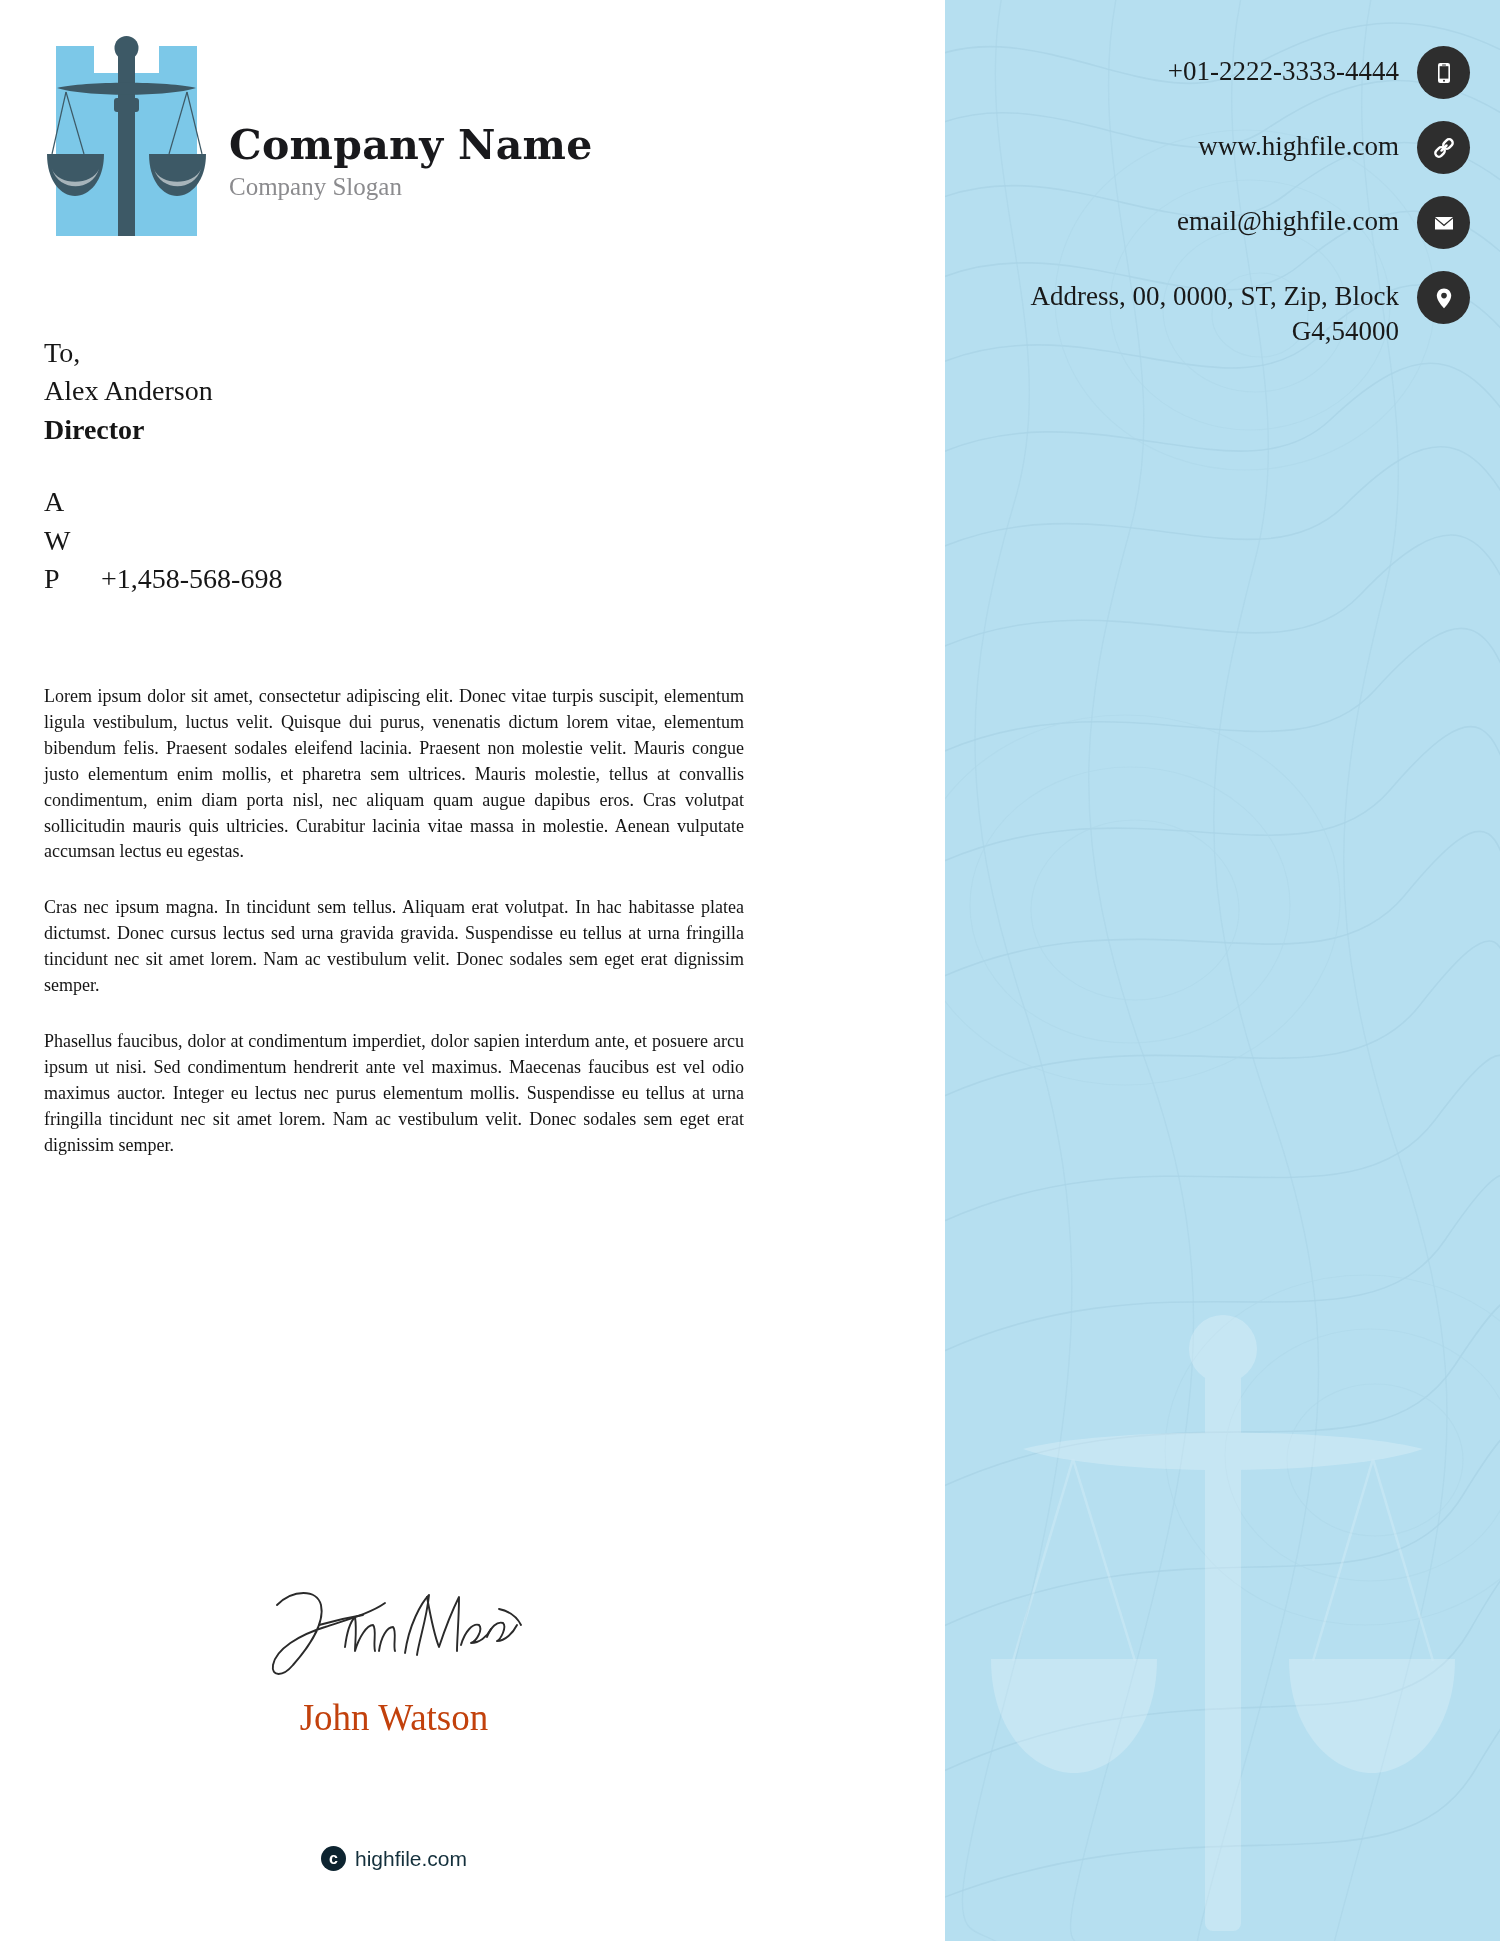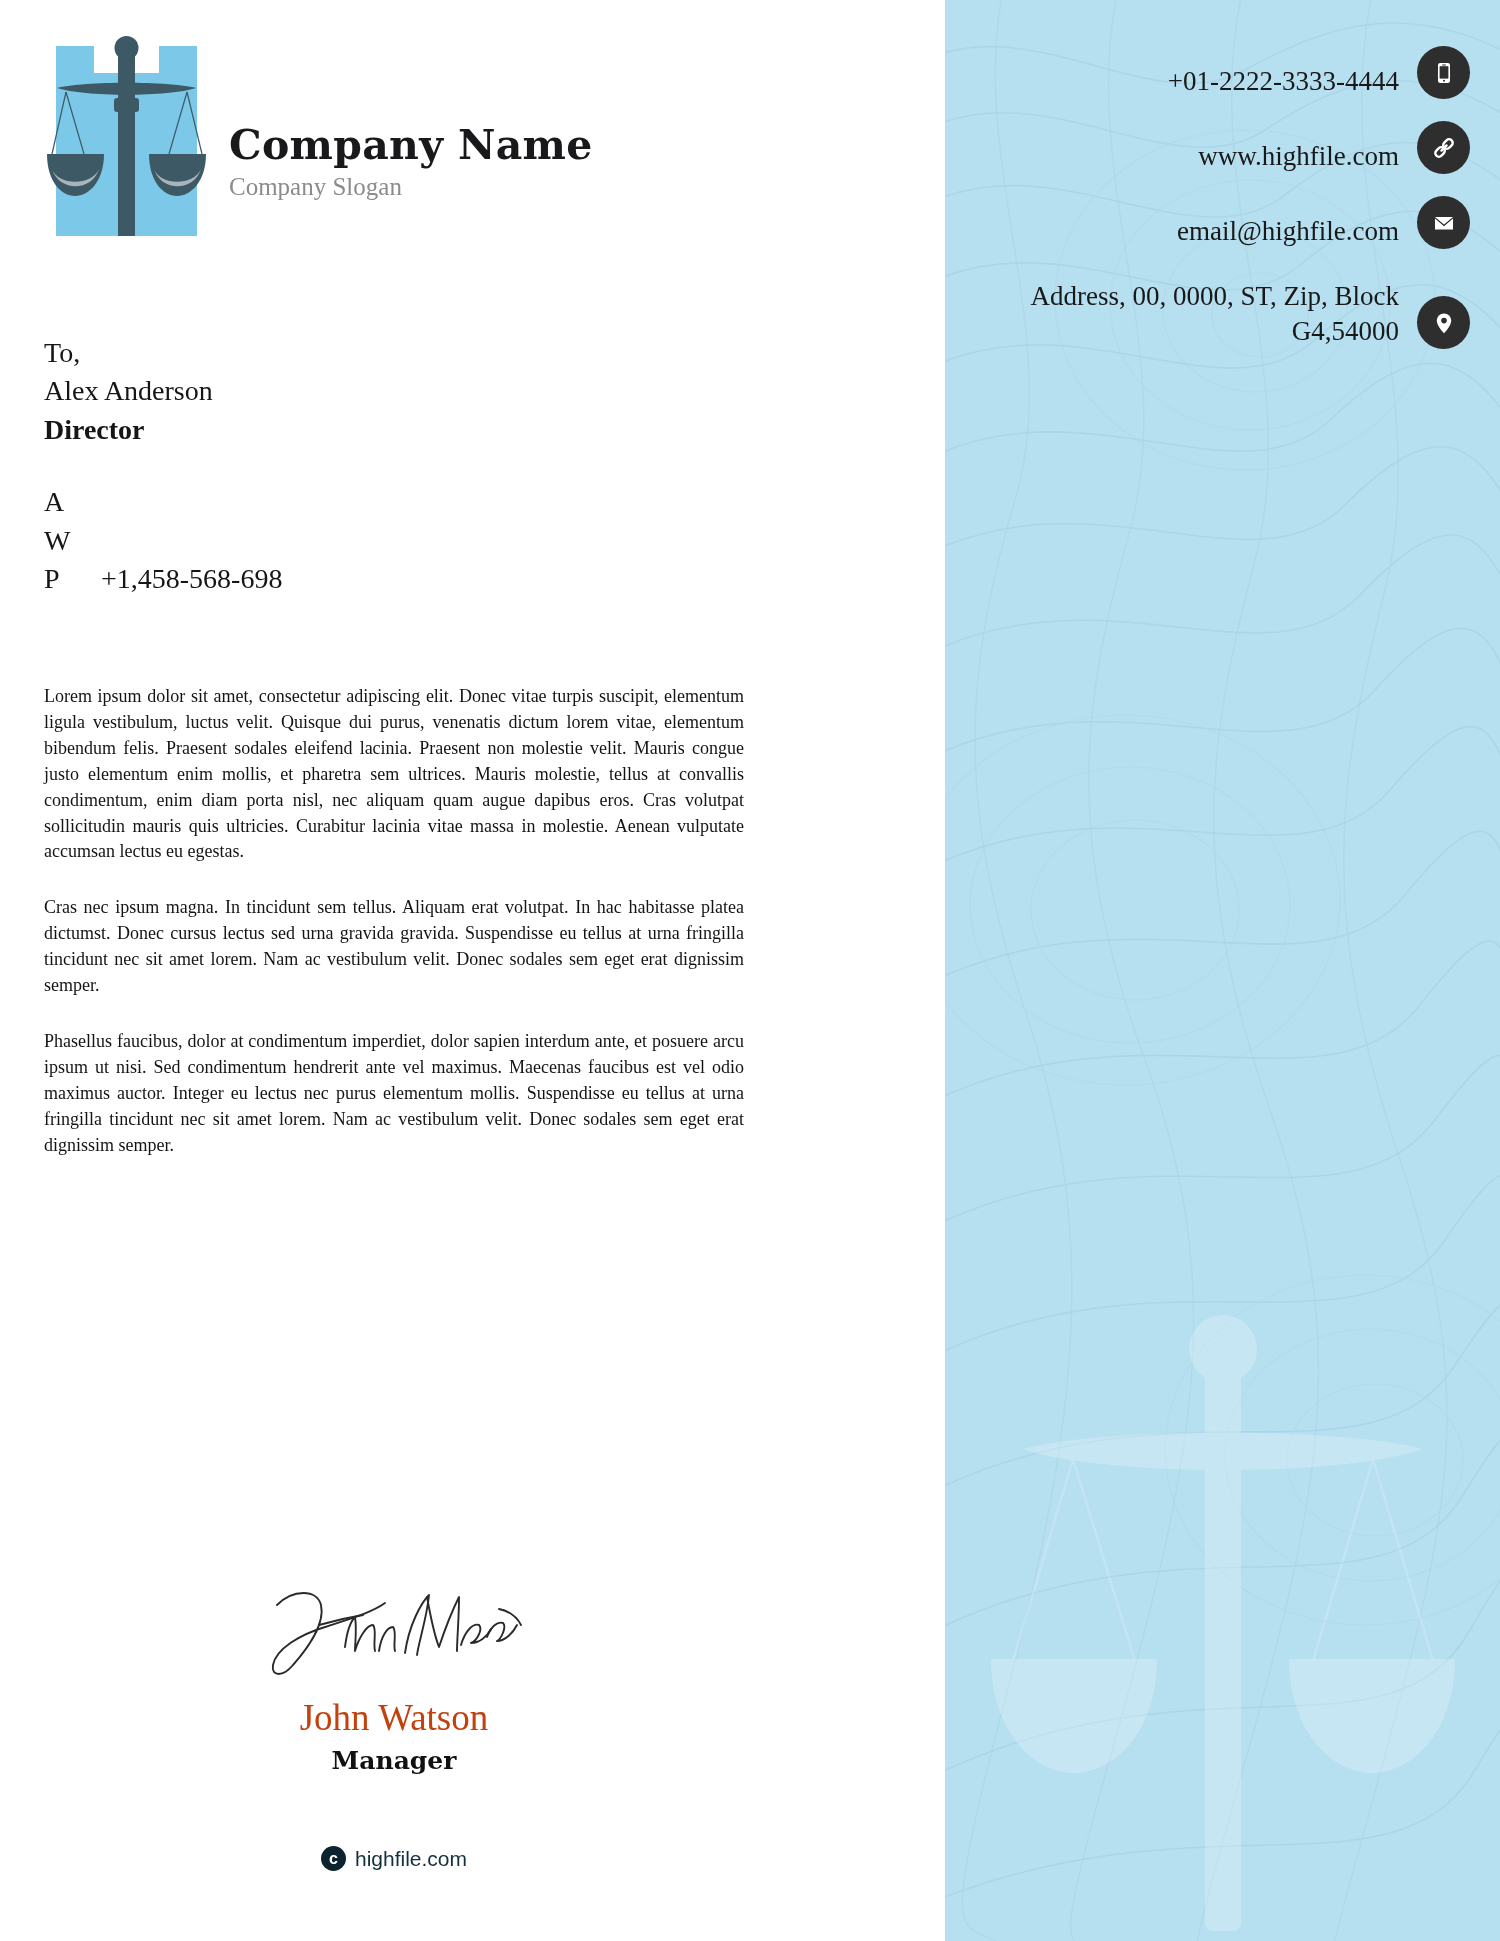--- a/index.html
+++ b/index.html
@@ -91,21 +91,21 @@
 
   
   .contact-block {
     position: absolute;
     right: 30px;
     top: 46px;
     width: 520px;
   }
   .contact-row {
     display: flex;
-    align-items: flex-end;
+    align-items: flex-start;
     justify-content: flex-end;
     gap: 18px;
     margin-bottom: 22px;
   }
   .contact-text {
     font-family: "Liberation Serif", "DejaVu Serif", serif;
     font-size: 27px;
     color: #191919;
     text-align: right;
     line-height: 1.3;
@@ -363,21 +363,20 @@
           <path d="M86 62 C 88 46, 92 36, 96 32 C 98 44, 96 58, 96 66 C 100 52, 108 40, 114 40 C 118 44, 114 58, 116 66"></path>
           <path d="M120 66 C 122 52, 128 42, 134 42 C 138 46, 134 60, 136 66"></path>
           <path d="M146 68 C 150 40, 162 18, 170 10 C 168 32, 160 56, 158 70"></path>
           <path d="M168 12 C 172 34, 176 52, 180 62 C 186 44, 194 24, 200 12 C 200 34, 198 54, 198 66"></path>
           <path d="M202 60 C 206 46, 214 38, 220 40 C 224 44, 218 56, 212 58 C 220 58, 228 52, 232 44"></path>
           <path d="M228 52 C 232 42, 238 36, 244 38 C 248 42, 242 54, 238 56 C 246 56, 254 48, 258 40"></path>
           <path d="M240 24 C 250 26, 258 32, 262 40"></path>
         </g>
       </svg>
       <div class="signoff-name">John Watson</div>
-      <div class="signoff-role">Manager</div>
     </div>
 
     <div class="footer-badge">
       <div class="footer-mark">c</div>
       <div class="footer-text">highfile.com</div>
     </div>
   </div>
 
   <div class="contact-block">
 

